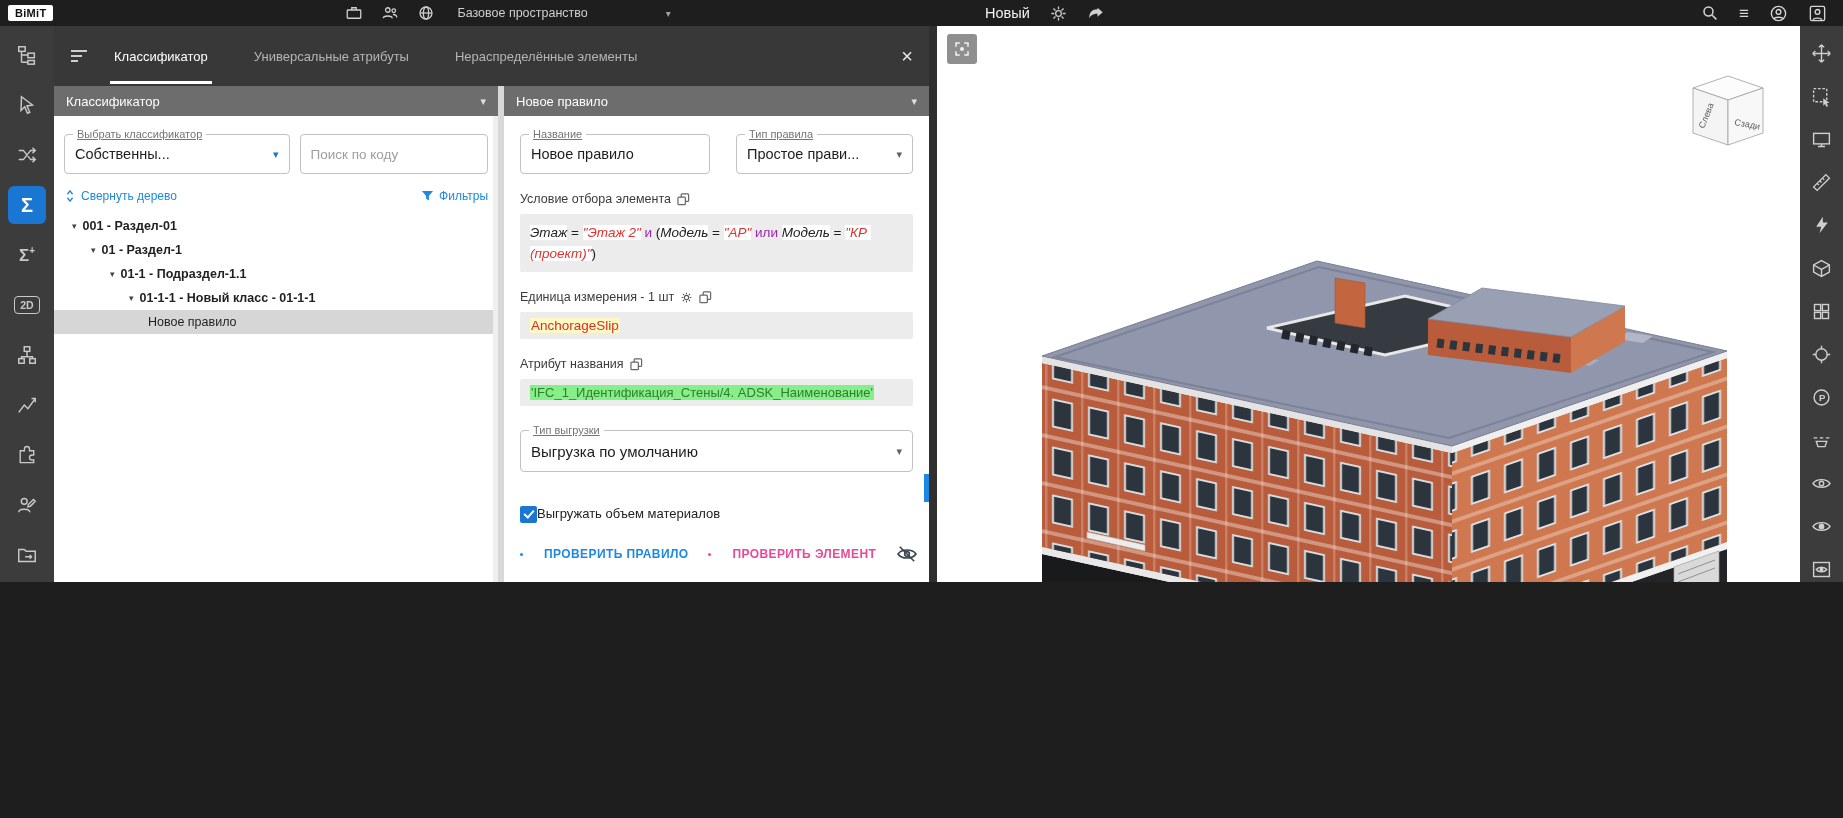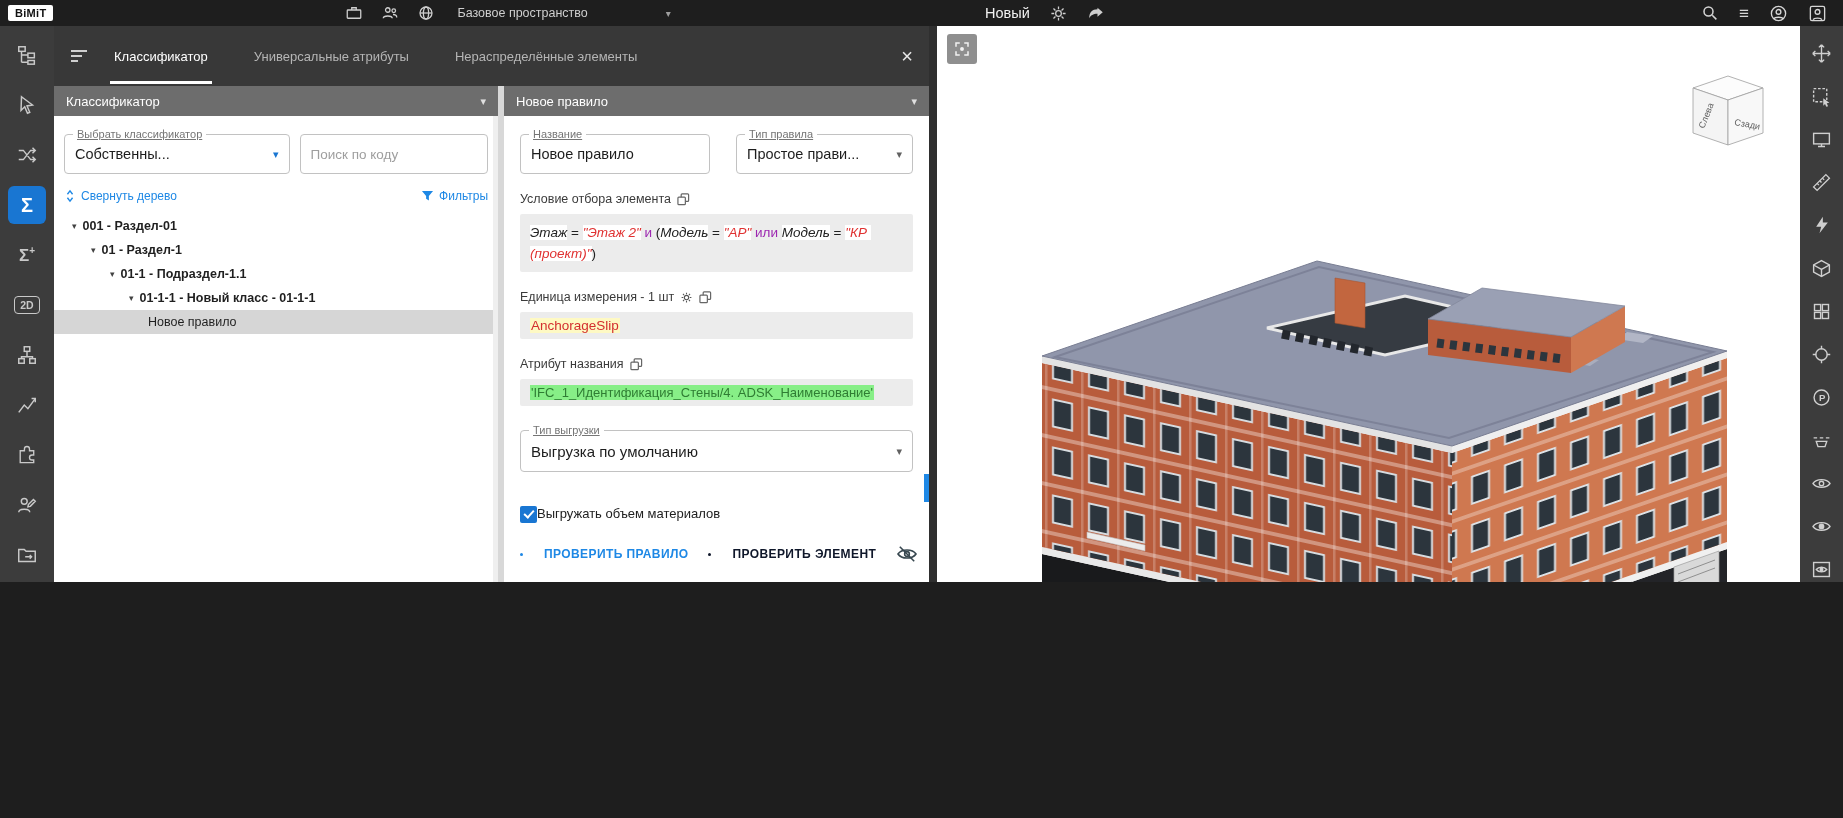--- a/index.html
+++ b/index.html
@@ -87,21 +87,21 @@
   .rb{background:#fef9c3;color:#d32f2f;padding:0 1px;}
   .gb{background:#87ef87;color:#2f7d33;padding:0 1px;font-size:13px;}
   .export-f{margin-top:24px;height:42px;}
   .export-f .fvalue{font-size:15px;}
   .cb-row{display:flex;align-items:flex-start;margin-top:34px;}
   .cb{width:17px;height:17px;background:#1976d2;border-radius:2px;position:relative;cursor:pointer;flex:none;}
   .cb::after{content:"";position:absolute;left:5.5px;top:2px;width:4px;height:8px;border-right:2px solid #fff;border-bottom:2px solid #fff;transform:rotate(42deg);}
   .cb-label{font-size:13px;color:#212121;}
   .btn-row{display:flex;align-items:center;gap:20px;margin-top:22px;}
   .txtbtn{display:flex;align-items:center;gap:21px;font-size:12px;font-weight:bold;letter-spacing:.4px;color:#1e88e5;cursor:pointer;white-space:nowrap;}
-  .txtbtn.disabled{color:#0f172a;cursor:default;}
+  .txtbtn.disabled{color:#ec4899;cursor:default;}
   .dot{width:3px;height:3px;border-radius:50%;background:currentColor;}
   .eye-off{margin-left:auto;cursor:pointer;}
 
   
   .splitter{width:8px;background:#2f2f2f;cursor:col-resize;}
   .viewport{flex:1;background:#fff;position:relative;}
   .fit-btn{position:absolute;left:10px;top:8px;width:30px;height:30px;background:#8f8f8f;border-radius:3px;
            display:flex;align-items:center;justify-content:center;cursor:pointer;z-index:2;}
 
   

